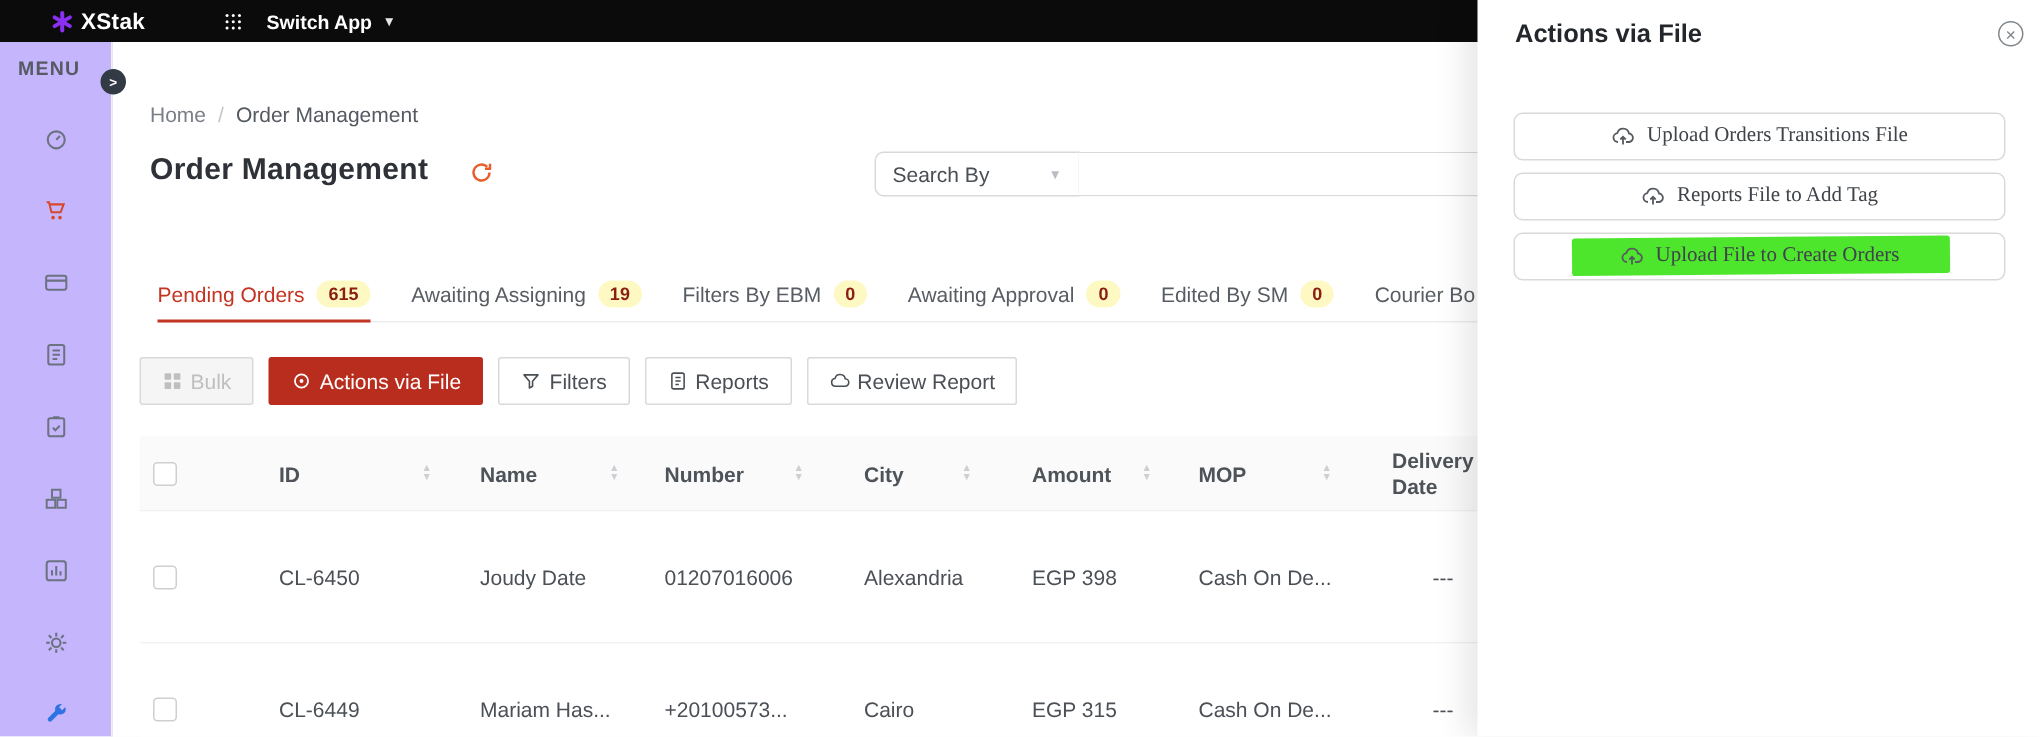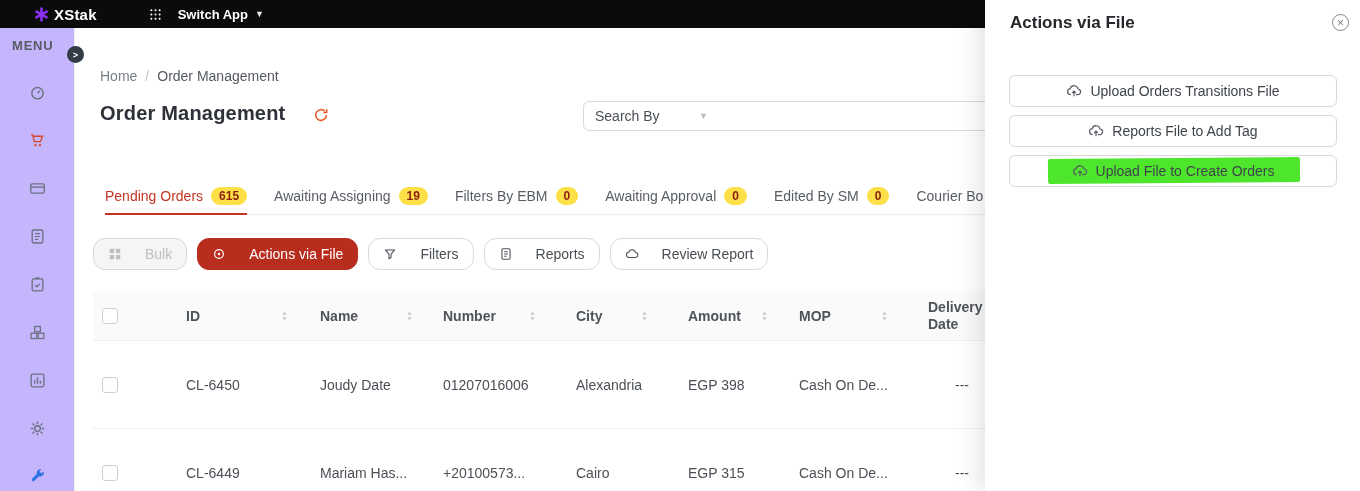--- a/index.html
+++ b/index.html
@@ -36,25 +36,25 @@
 
   .search-select { position:absolute; left:508px; top:50px; width:137px; height:30px; border:1px solid #d9d9d9; border-radius:6px 0 0 6px; background:#fff; display:flex; align-items:center; justify-content:space-between; padding:0 11px; font-size:14px; color:#4a4f55; cursor:pointer; }
   .sel-caret { font-size:9px; color:#b9bdc3; }
   .search-input { position:absolute; left:644px; top:50px; width:436px; height:30px; border:1px solid #d9d9d9; border-left:none; border-radius:0 6px 6px 0; background:#fff; }
   .search-counter { position:absolute; left:296px; top:6px; font-size:13px; color:#bfc3c9; }
 
   
   .tabs { position:absolute; left:30px; top:127px; width:1040px; height:37px; display:flex; gap:27px; border-bottom:1px solid #ebedf0; }
   .tab { display:flex; align-items:center; gap:8px; font-size:14px; color:#585d64; height:37px; border-bottom:2px solid transparent; cursor:pointer; white-space:nowrap; }
   .tab.active { color:#c43422; border-bottom-color:#c43422; font-weight:500; }
-  .tab-badge { background:#fde047; color:#8c1d11; font-size:12px; font-weight:700; border-radius:10px; height:18px; line-height:18px; padding:0 8px; min-width:18px; text-align:center; }
+  .tab-badge { background:#fef9c3; color:#8c1d11; font-size:12px; font-weight:700; border-radius:10px; height:18px; line-height:18px; padding:0 8px; min-width:18px; text-align:center; }
 
   
   .toolbar { position:absolute; left:18px; top:187px; display:flex; gap:10px; }
-  .tbtn { height:32px; display:flex; align-items:center; gap:23px; padding:0 14px; border-radius:12px; font-size:14px; font-family:inherit; cursor:pointer; background:#fff; border:1px solid #d9d9d9; color:#4a4f55; }
+  .tbtn { height:32px; display:flex; align-items:center; gap:5px; padding:0 14px; border-radius:2px; font-size:14px; font-family:inherit; cursor:pointer; background:#fff; border:1px solid #d9d9d9; color:#4a4f55; }
   .tbtn svg { width:14px; height:14px; }
   .tbtn.disabled { background:#f5f5f5; color:#bfbfbf; cursor:not-allowed; }
   .tbtn.primary { background:#b92d1e; border-color:#b92d1e; color:#fff; }
 
   
   .table { position:absolute; left:18px; top:240px; width:895px; }
   .thead { display:flex; background:#fafafa; height:50px; border-bottom:1px solid #f0f0f0; }
   .th { display:flex; align-items:center; justify-content:space-between; font-size:14px; font-weight:600; color:#4e5359; padding-right:22px; }
   .tr { display:flex; height:88px; border-bottom:1px solid #f0f0f0; background:#fff; cursor:pointer; }
   .td { display:flex; align-items:center; font-size:14px; color:#4b5056; white-space:nowrap; overflow:hidden; }
@@ -69,21 +69,21 @@
   .sorter { display:flex; flex-direction:column; line-height:6px; color:#ccd0d5; cursor:pointer; }
   .sorter i { font-style:normal; font-size:7px; height:6px; display:block; }
 
   .hscrollbar { position:absolute; left:18px; top:456px; width:892px; height:7px; background:#474747; border-radius:4px; cursor:grab; }
 
   
   .drawer { position:absolute; left:985px; top:0; width:375px; height:491px; background:#fff; z-index:20; box-shadow:-8px 0 20px rgba(0,0,0,0.10); }
   .drawer-title { position:absolute; left:25px; top:13px; font-size:17px; font-weight:600; color:#23272b; }
   .drawer-close { position:absolute; right:11px; top:14px; width:17px; height:17px; border:1.5px solid #80868c; border-radius:50%; color:#80868c; display:flex; align-items:center; justify-content:center; font-size:12px; line-height:1; cursor:pointer; }
   .drawer-body { position:absolute; left:24px; top:75px; width:328px; }
-  .upload-btn { position:relative; width:100%; height:32px; margin-bottom:8px; border:1px solid #d9d9d9; border-radius:6px; background:#fff; display:flex; align-items:center; justify-content:center; gap:8px; font-size:14px; color:#3f444a; font-family:Liberation Sans, sans-serif; cursor:pointer; }
+  .upload-btn { position:relative; width:100%; height:32px; margin-bottom:8px; border:1px solid #d9d9d9; border-radius:6px; background:#fff; display:flex; align-items:center; justify-content:center; gap:8px; font-size:14px; color:#3f444a; font-family:Liberation Serif, serif; cursor:pointer; }
   .upload-btn > * { position:relative; z-index:1; }
   .upload-btn svg { width:16px; height:16px; color:#565b61; }
   .green-highlight { position:absolute; left:38px; right:36px; top:2px; bottom:3px; background:#3fe41b; opacity:0.92; border-radius:2px; transform:rotate(-0.5deg); z-index:0 !important; }
 </style>
 </head>
 <body>
 
 <div class="screen">
 
   <header class="topbar">

